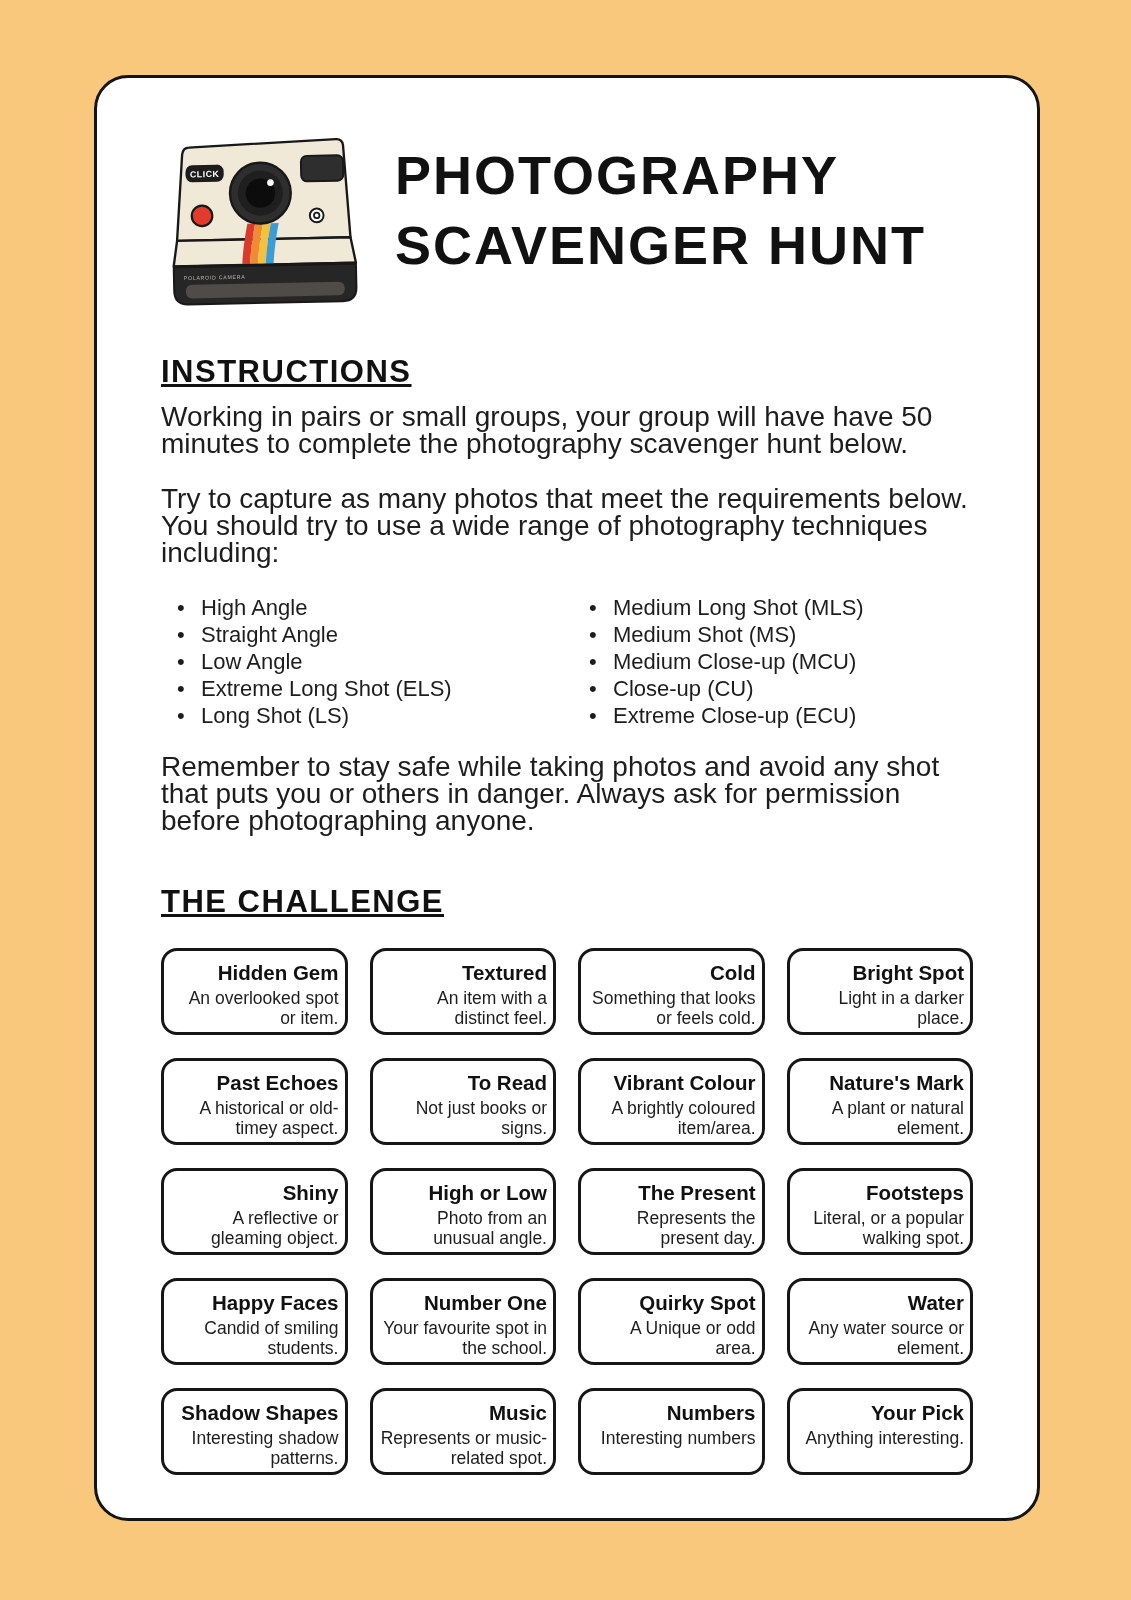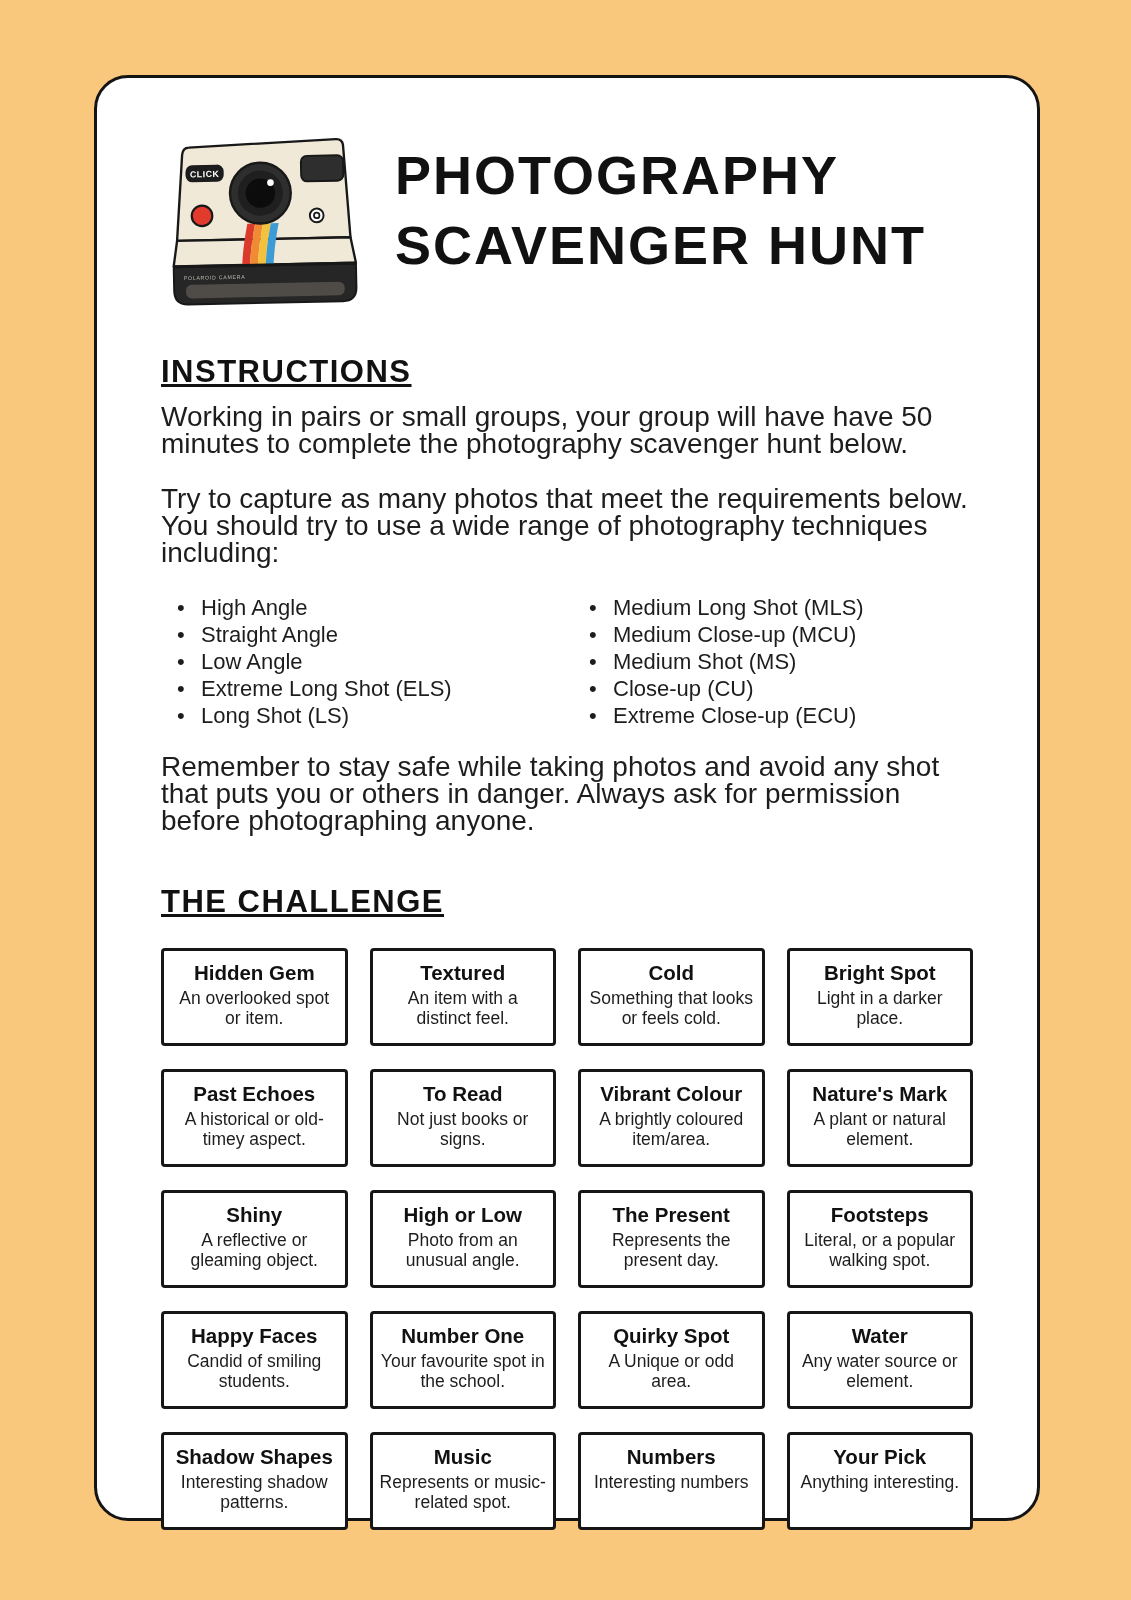--- a/index.html
+++ b/index.html
@@ -78,25 +78,25 @@
   
   .challenge-grid {
     display: grid;
     grid-template-columns: repeat(4, 1fr);
     column-gap: 22px;
     row-gap: 23px;
     margin-top: 28px;
   }
   .challenge-card {
     box-sizing: border-box;
-    height: 98px;
+    height: 87px;
     background: #FFFFFF;
     border: 3px solid #161616;
-    border-radius: 4px;
-    text-align: center;
+    border-radius: 16px;
+    text-align: right;
     padding: 10px 6px 0 6px;
     overflow: hidden;
   }
   .challenge-card .card-title {
     font-size: 20.5px;
     font-weight: bold;
     color: #111111;
     line-height: 24px;
   }
   .challenge-card .card-desc {
@@ -171,22 +171,22 @@
   <div class="bullet-cols">
     <ul class="bullet-col bullet-col-left">
       <li>High Angle</li>
       <li>Straight Angle</li>
       <li>Low Angle</li>
       <li>Extreme Long Shot (ELS)</li>
       <li>Long Shot (LS)</li>
     </ul>
     <ul class="bullet-col">
       <li>Medium Long Shot (MLS)</li>
+      <li>Medium Shot (MS)</li>
       <li>Medium Close-up (MCU)</li>
-      <li>Medium Shot (MS)</li>
       <li>Close-up (CU)</li>
       <li>Extreme Close-up (ECU)</li>
     </ul>
   </div>
 
   <p class="para safety-note">Remember to stay safe while taking photos and avoid any shot that puts you or others in danger. Always ask for permission before photographing anyone.</p>
 
   <div class="marker-heading challenge-heading">THE CHALLENGE</div>
 
   <div class="challenge-grid">

